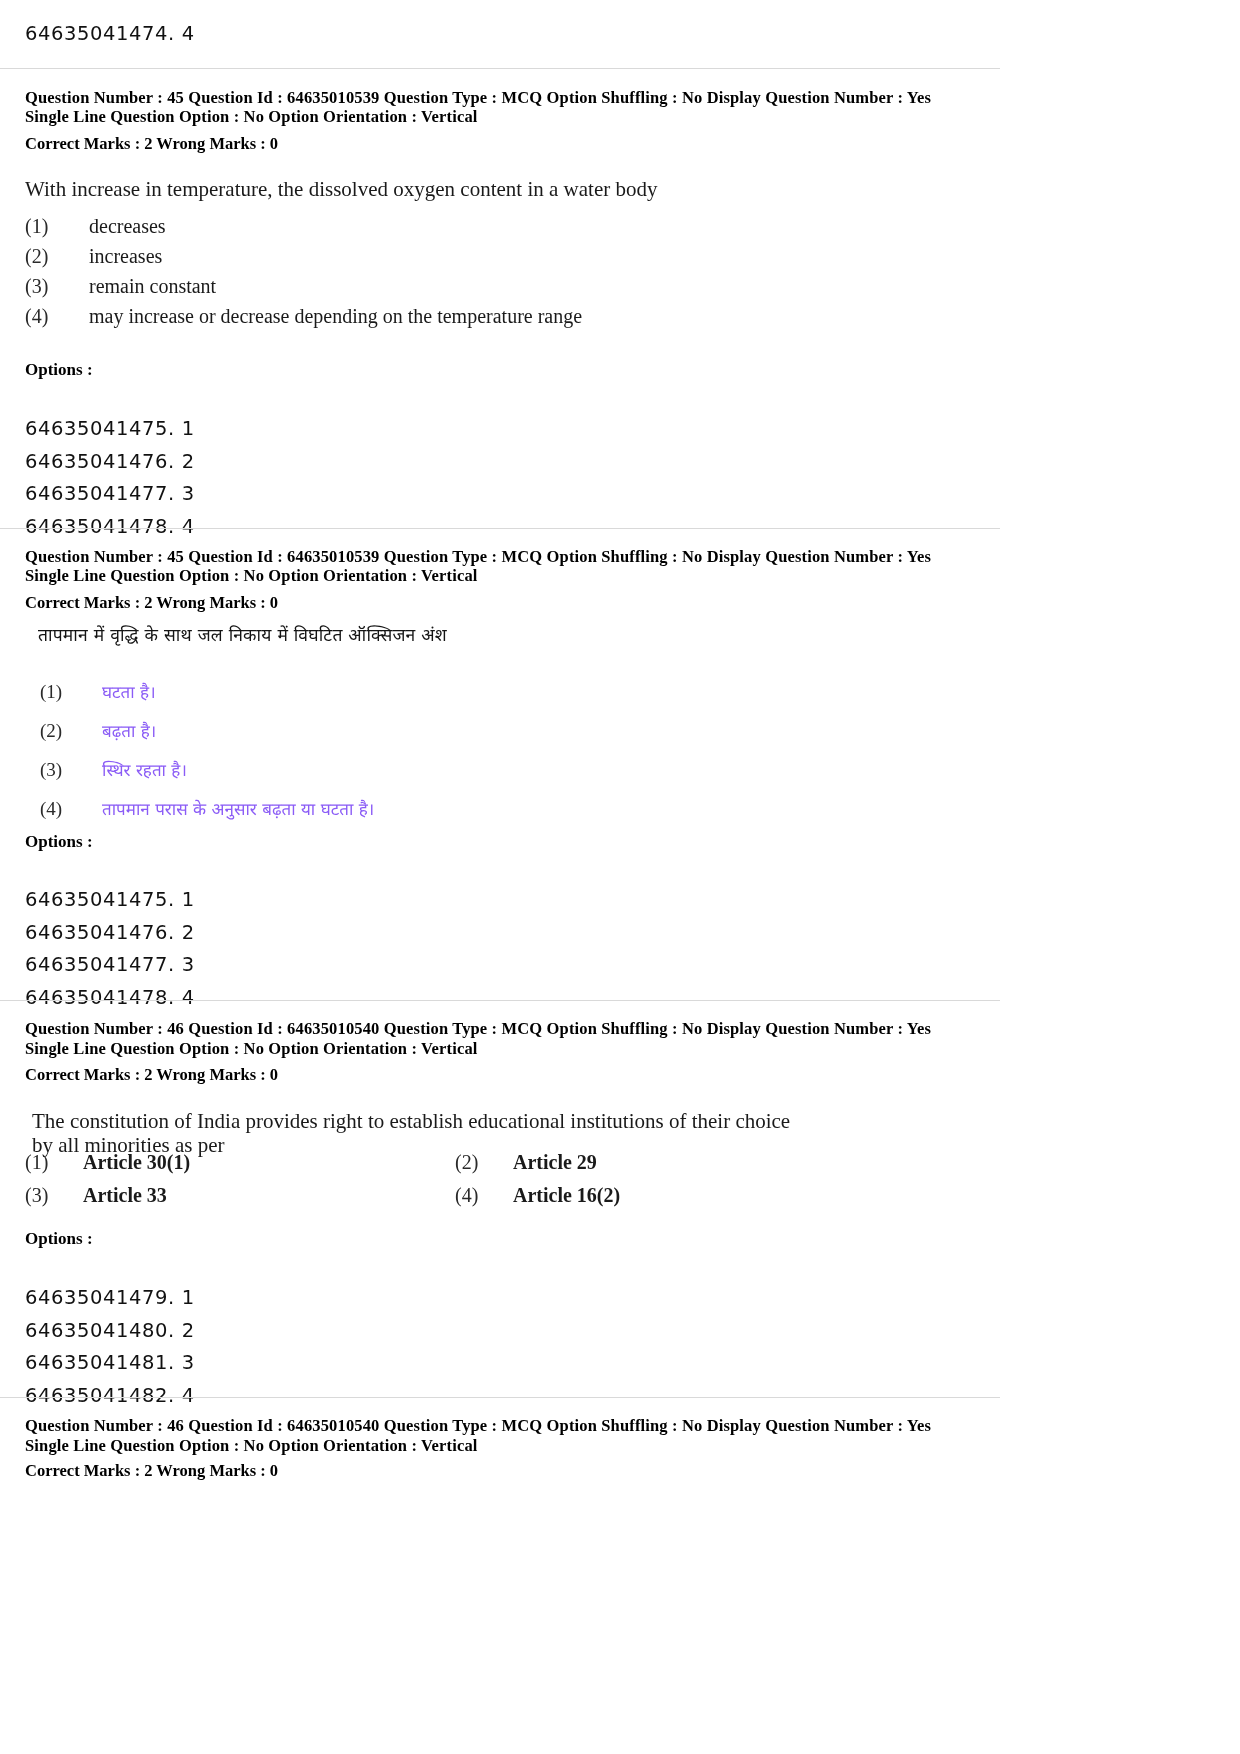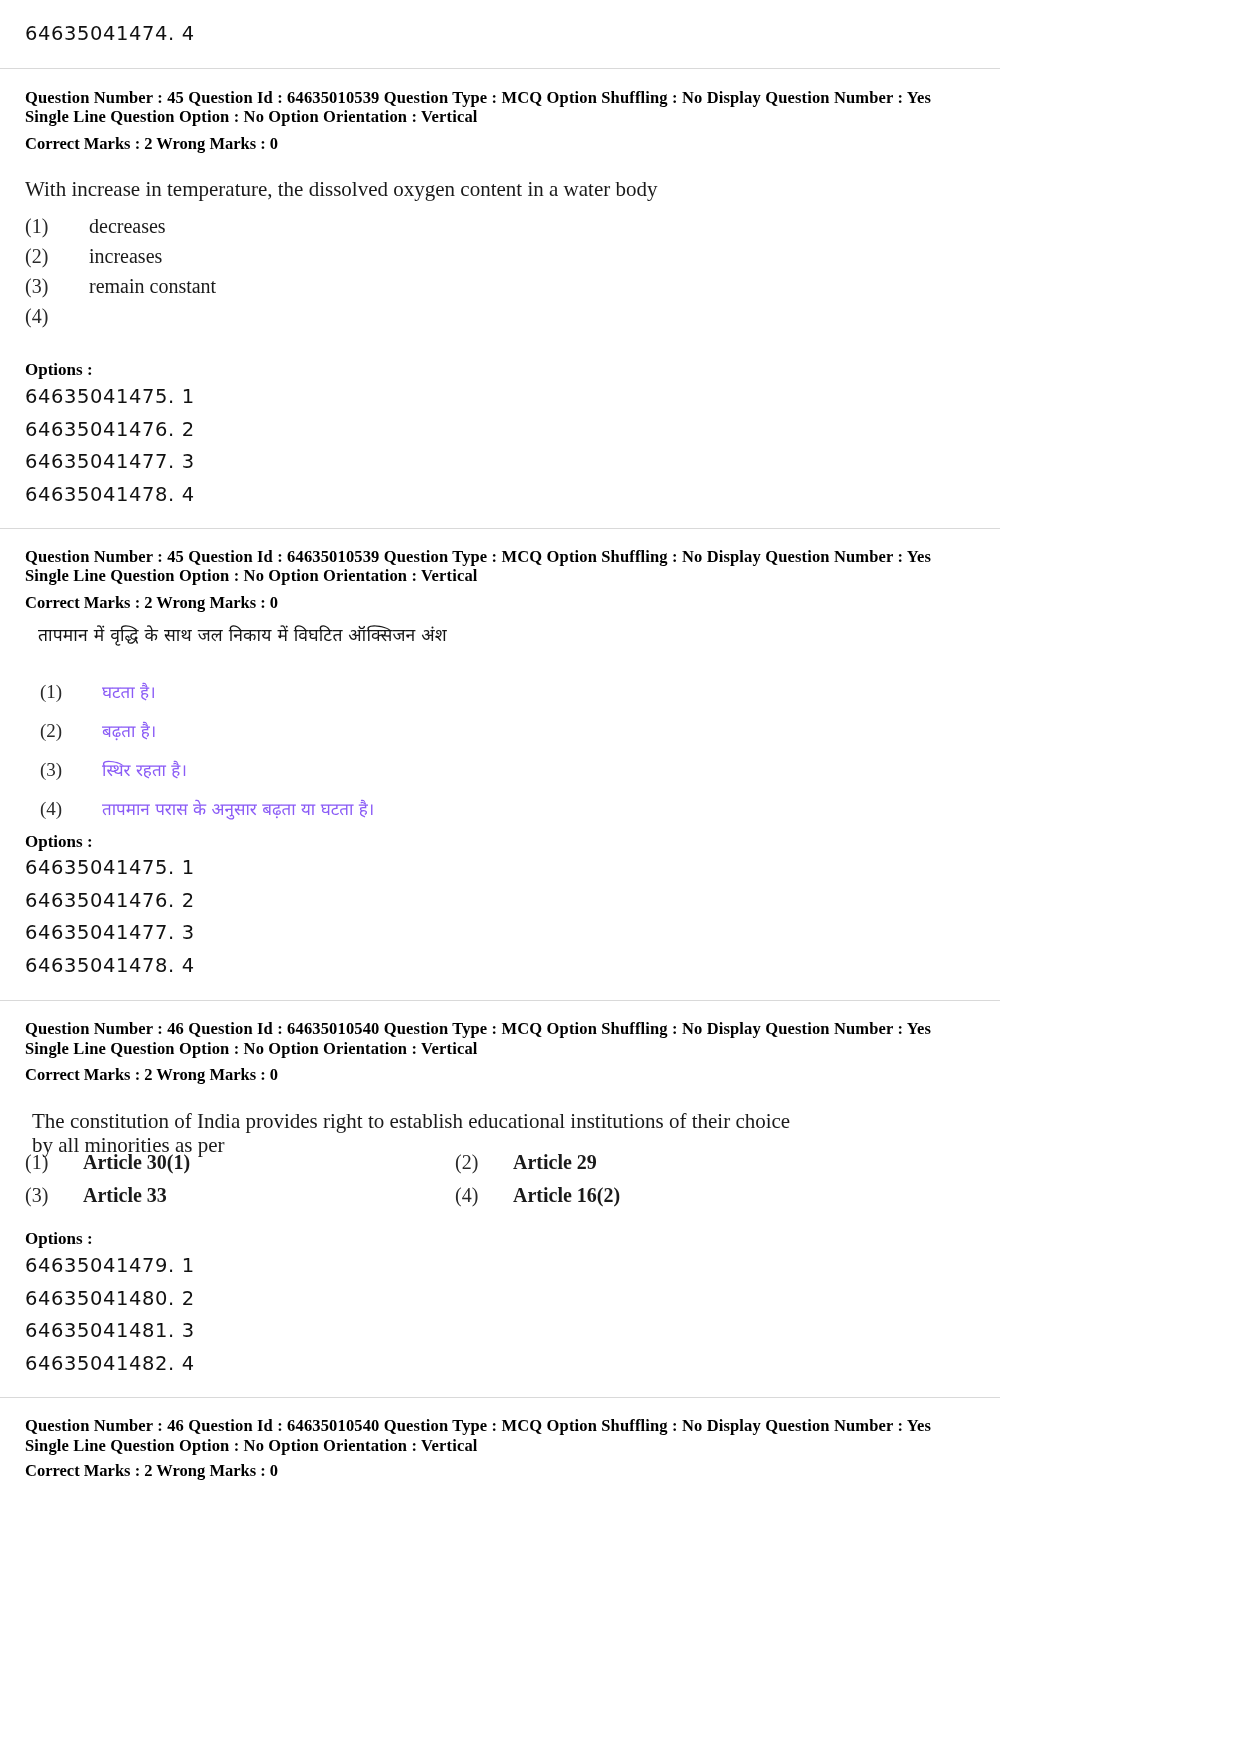--- a/index.html
+++ b/index.html
@@ -129,21 +129,21 @@
     font-size: 20px;
     color: #2a2a2a;
   }
   .mcq-2col .txt {
     font-family: "Liberation Serif", serif;
     font-size: 20px;
     color: #1a1a1a;
     font-weight: bold;
   }
 
-  .opt-list { position: absolute; }
+  .opt-list { position: absolute; margin-top: 32px; }
   .opt-list .opt-id { display: block; margin-bottom: 13px; }
 </style>
 </head>
 <body>
 
 <div class="page">
 
   <div class="opt-id" style="position:absolute; left:25px; top:24px;">64635041474. 4</div>
 
   <div class="hr" style="top:68px;"></div>
@@ -163,20 +163,21 @@
       <div class="row">
         <span class="num">(2)</span>
         <span class="txt">increases</span>
       </div>
       <div class="row">
         <span class="num">(3)</span>
         <span class="txt">remain constant</span>
       </div>
       <div class="row">
         <span class="num">(4)</span>
+        <span class="txt">may increase or decrease depending on the temperature range</span>
       </div>
     </div>
 
     <div class="options-label" style="position:absolute; left:25px; top:360px;">Options :</div>
 
     <div class="opt-list" style="left:25px; top:387px;">
       <span class="opt-id">64635041475. 1</span>
       <span class="opt-id">64635041476. 2</span>
       <span class="opt-id">64635041477. 3</span>
       <span class="opt-id">64635041478. 4</span>

